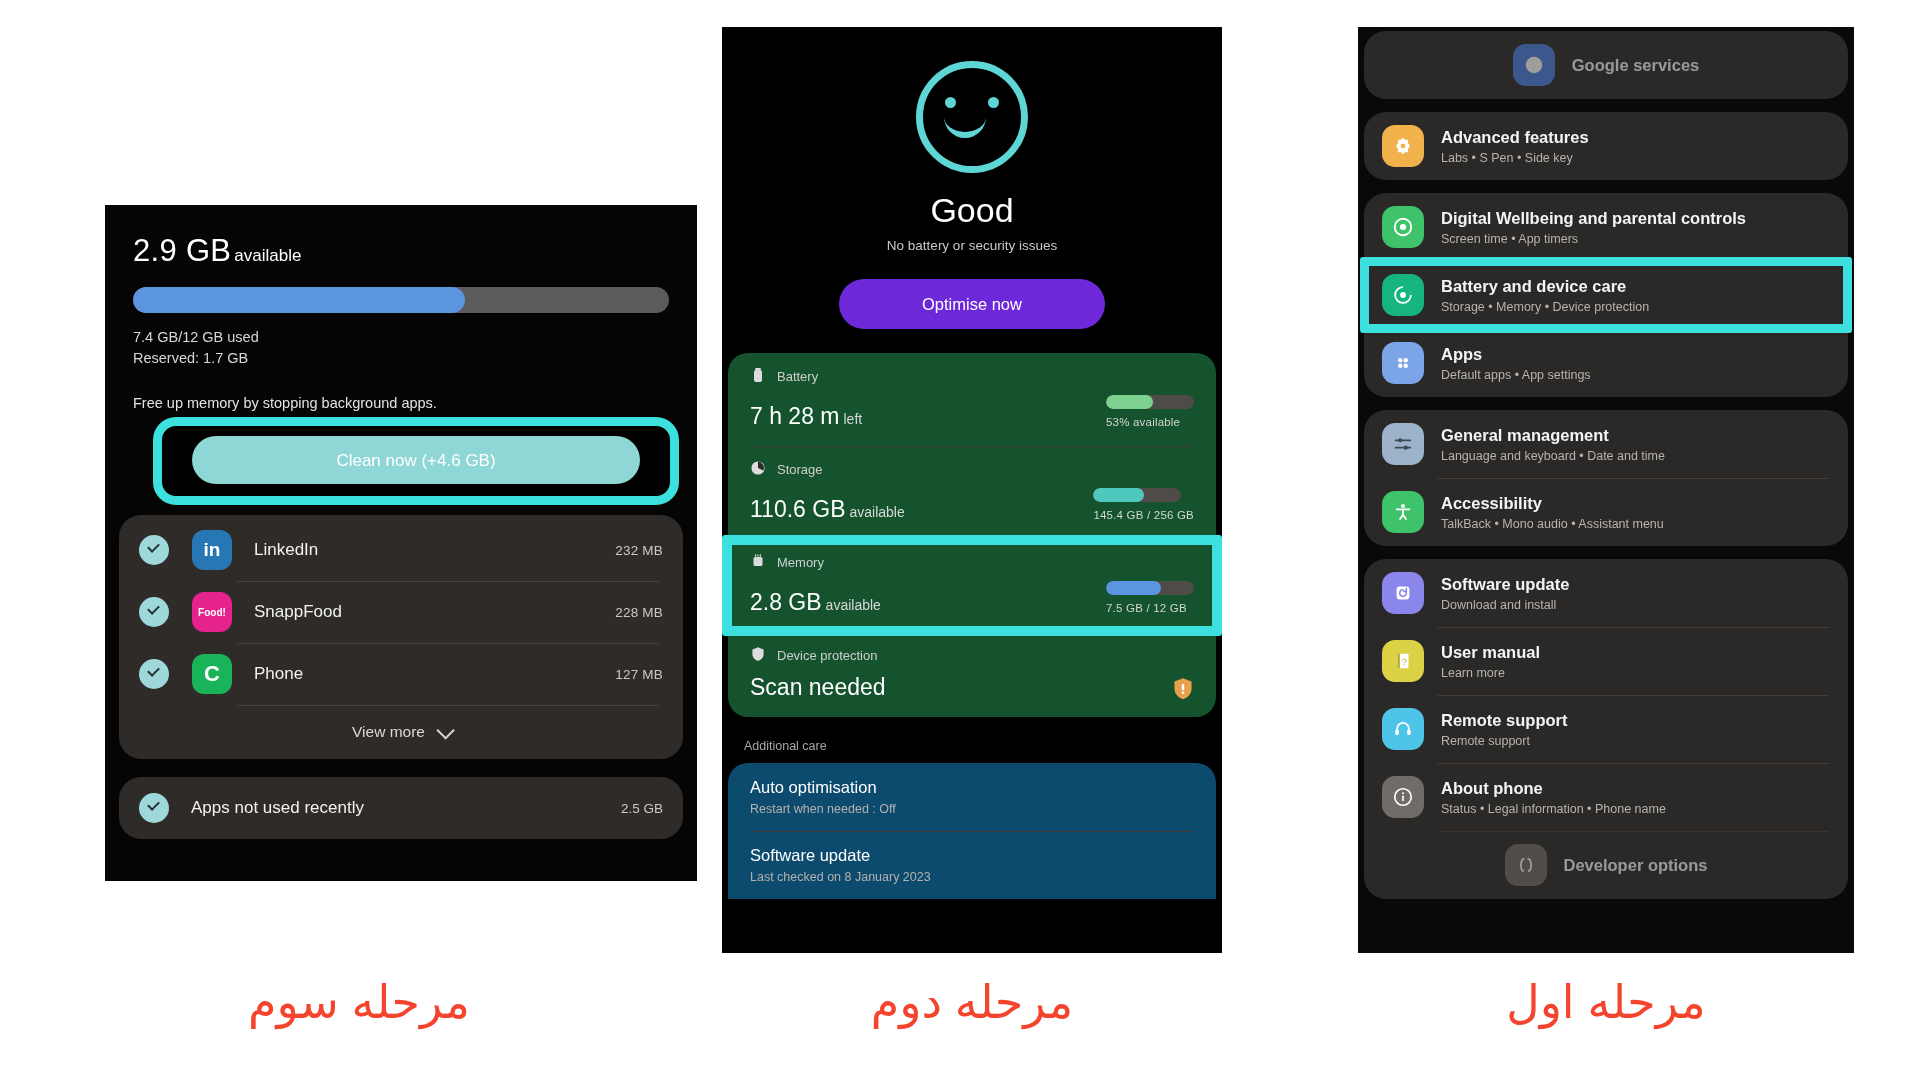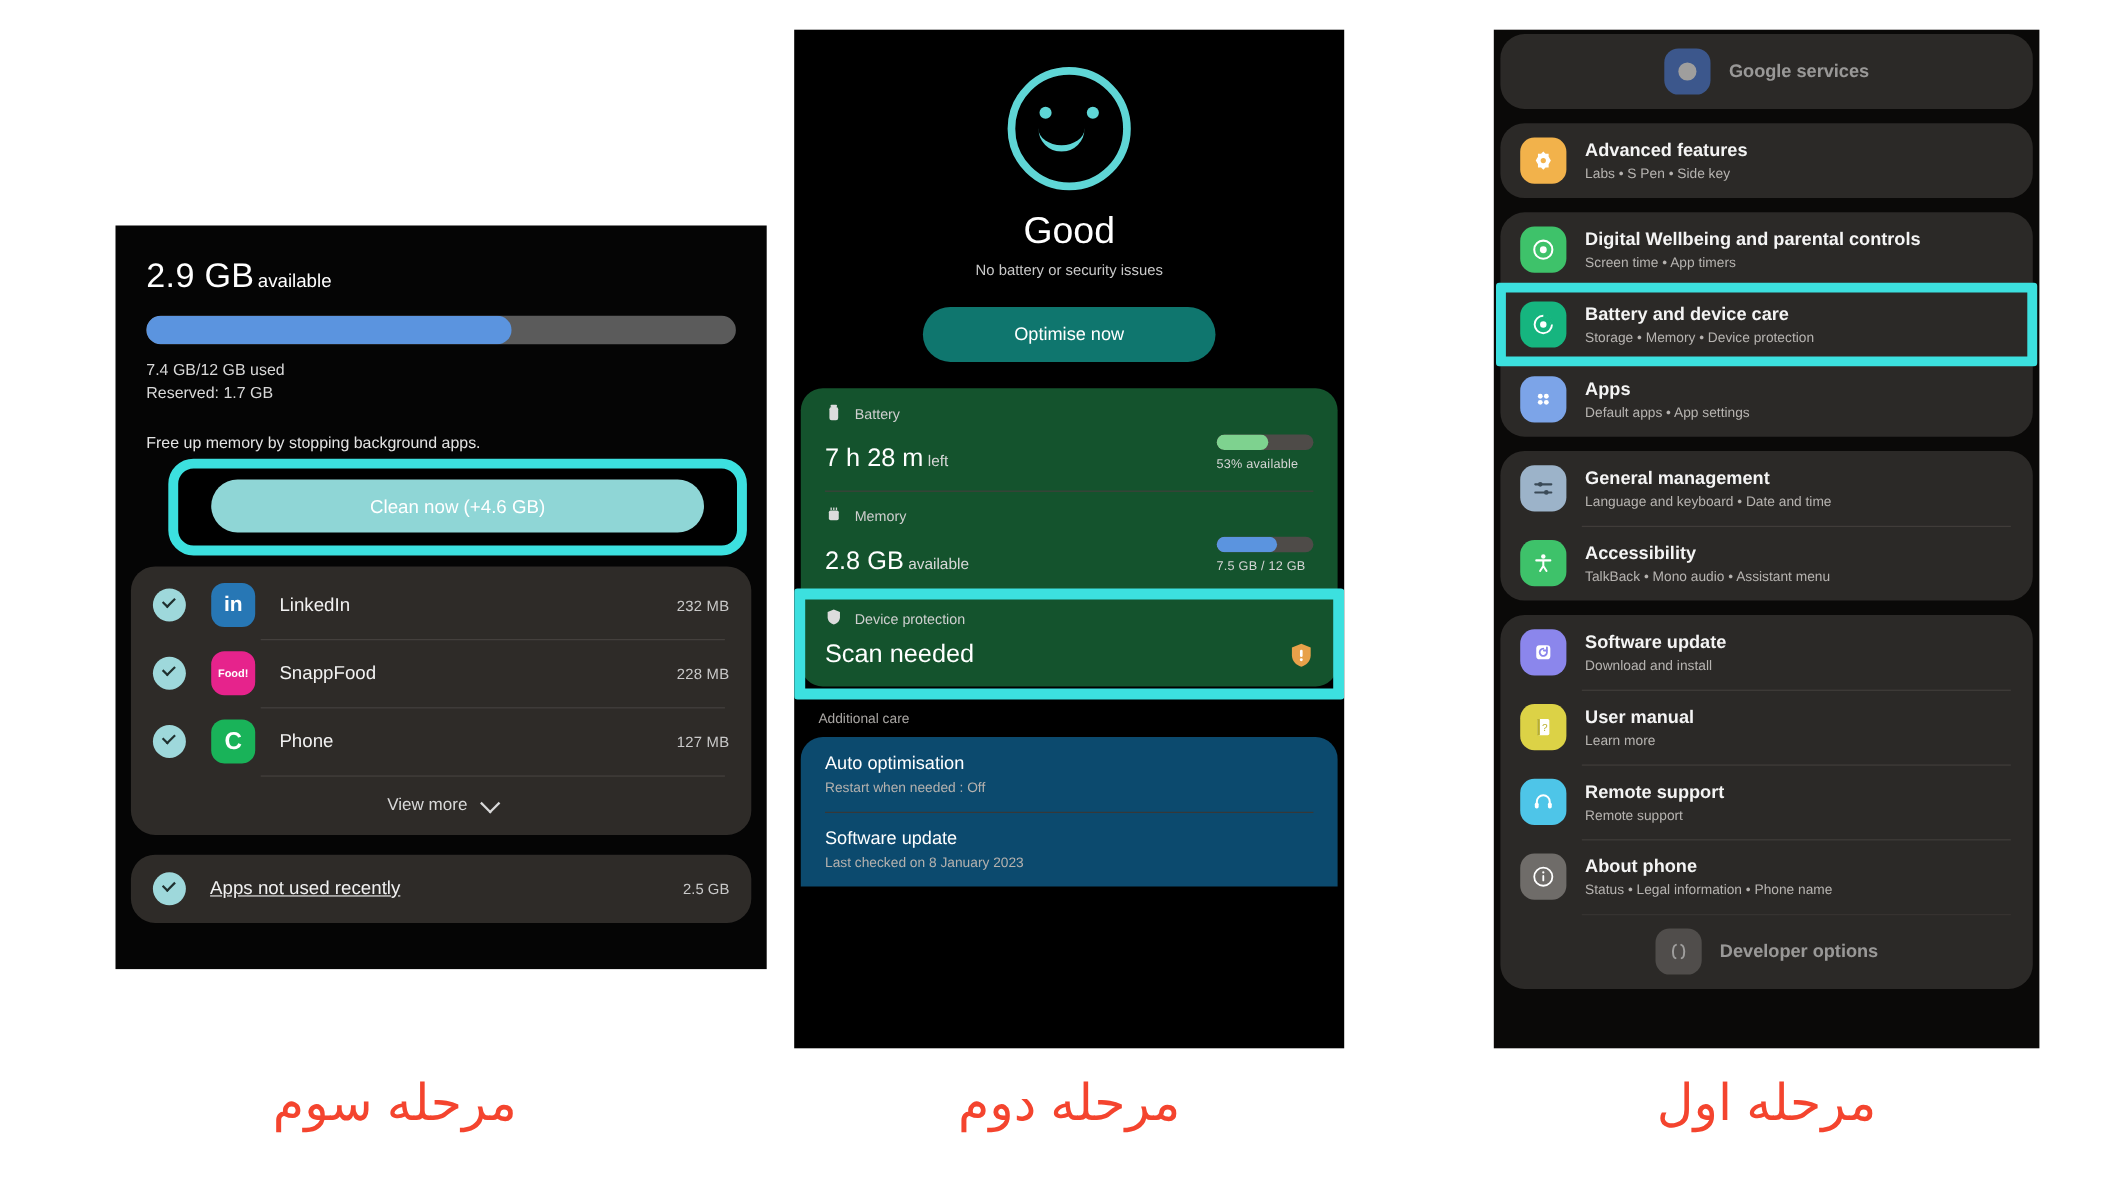--- a/index.html
+++ b/index.html
@@ -40,33 +40,33 @@
   .chk::after{content:"";position:absolute;left:9px;top:8px;width:9px;height:5px;border-left:2.4px solid #20302f;border-bottom:2.4px solid #20302f;transform:rotate(-45deg);}
   .app-icon{width:40px;height:40px;border-radius:12px;margin-left:23px;flex:0 0 40px;display:flex;align-items:center;justify-content:center;font-weight:700;color:#fff;}
   .ic-linkedin{background:#2777b5;font-size:19px;font-style:normal;}
   .ic-snapp{background:#e6238c;font-size:10px;}
   .ic-phone{background:#19b359;font-size:22px;}
   .app-name{margin-left:22px;color:#f2f2f2;font-size:17px;flex:1;}
   .app-size{color:#c9c9c9;font-size:13.5px;letter-spacing:.2px;}
   .view-more{height:54px;display:flex;align-items:center;justify-content:center;gap:12px;color:#d9d9d9;font-size:15.5px;position:relative;cursor:pointer;}
   .chev{width:11px;height:11px;border-right:2.2px solid #d9d9d9;border-bottom:2.2px solid #d9d9d9;transform:rotate(45deg) translateY(-3px);}
   .unused-card{margin:18px 14px 0 14px;background:#2e2b28;border-radius:22px;height:62px;display:flex;align-items:center;padding:0 20px;}
-  .unused-name{margin-left:22px;color:#f2f2f2;font-size:17px;flex:1;text-decoration:underline;}
+  .unused-name{margin-left:22px;color:#f2f2f2;font-size:17px;flex:1;}
   .unused-size{color:#c9c9c9;font-size:13.5px;}
 
   
   #panel-mid{left:722px;top:27px;width:500px;height:926px;}
   .hero{padding:34px 0 0 0;text-align:center;}
   .face{width:98px;height:98px;border-radius:50%;border:7px solid #5fd6d6;margin:0 auto;position:relative;background:#000;}
   .eye{position:absolute;width:11px;height:11px;border-radius:50%;background:#5fd6d6;top:29px;}
   .eye.l{left:22px;}.eye.r{right:22px;}
   .mouth{position:absolute;left:21px;top:42px;width:42px;height:22px;border-bottom:6px solid #5fd6d6;border-radius:0 0 42px 42px;}
   .hero-title{color:#fff;font-size:34px;font-weight:400;margin-top:18px;}
   .hero-sub{color:#c9c9c9;font-size:13.5px;margin-top:8px;}
-  .opt-btn{margin:26px auto 0 auto;display:block;width:266px;height:50px;border:none;border-radius:25px;background:#0f766e;color:#fff;font-size:16.5px;cursor:pointer;}
+  .opt-btn{margin:26px auto 0 auto;display:block;width:266px;height:50px;border:none;border-radius:25px;background:#6d28d9;color:#fff;font-size:16.5px;cursor:pointer;}
 
   .care-card{margin:24px 0 0 0;background:#14532d;border-radius:20px;overflow:hidden;}
   .care-row{padding:14px 22px 16px 22px;position:relative;}
   .care-row+.care-row::before{content:"";position:absolute;left:22px;right:22px;top:0;height:1px;background:#433f3c;}
   .care-label{display:flex;align-items:center;gap:11px;color:#cfcfcf;font-size:13px;}
   .care-main{display:flex;align-items:flex-end;justify-content:space-between;margin-top:9px;}
   .care-val{color:#fff;font-size:23px;font-weight:400;}
   .care-val .u{font-size:14px;color:#d8d8d8;margin-left:4px;}
   .meter-wrap{text-align:left;padding-bottom:2px;}
   .meter{width:88px;height:14px;border-radius:7px;background:#4e4b48;overflow:hidden;}
@@ -183,20 +183,38 @@
                 <div class="meter">
                   <span style="width:53%;background:#7ed28f"></span>
                 </div>
                 <div class="meter-cap">53% available</div>
               </div>
             </div>
           </div>
           <div class="care-row">
             <div class="care-label">
               <span><svg class="ic-sq" viewBox="0 0 16 16">
+                  <circle cx="8" cy="8" r="6.6" fill="#dcdcdc"></circle>
+                  <path d="M8 8 L8 1.4 A6.6 6.6 0 0 1 13.4 10.6 Z" fill="#2b2a28"></path>
+                </svg></span>
+              <span>Storage</span>
+            </div>
+            <div class="care-main">
+              <div class="care-val"><span>110.6 GB</span><span class="u">available</span></div>
+              <div class="meter-wrap">
+                <div class="meter">
+                  <span style="width:57%;background:#4fc8bd"></span>
+                </div>
+                <div class="meter-cap">145.4 GB / 256 GB</div>
+              </div>
+            </div>
+          </div>
+          <div class="care-row">
+            <div class="care-label">
+              <span><svg class="ic-sq" viewBox="0 0 16 16">
                   <rect x="3.5" y="4" width="9" height="9" rx="1.6" fill="#dcdcdc"></rect>
                   <rect x="5" y="1.4" width="1.2" height="2.2" fill="#dcdcdc"></rect>
                   <rect x="7.4" y="1.4" width="1.2" height="2.2" fill="#dcdcdc"></rect>
                   <rect x="9.8" y="1.4" width="1.2" height="2.2" fill="#dcdcdc"></rect>
                 </svg></span>
               <span>Memory</span>
             </div>
             <div class="care-main">
               <div class="care-val"><span>2.8 GB</span><span class="u">available</span></div>
               <div class="meter-wrap">

